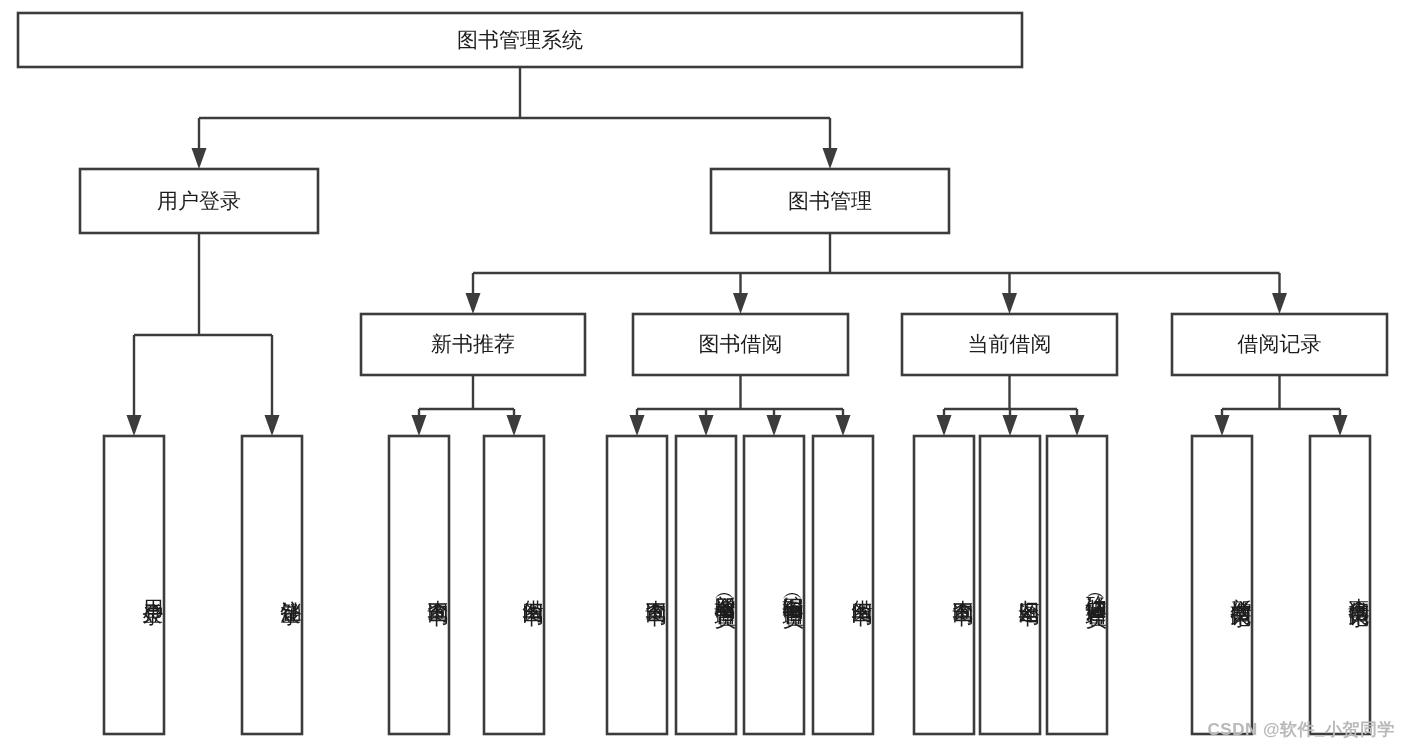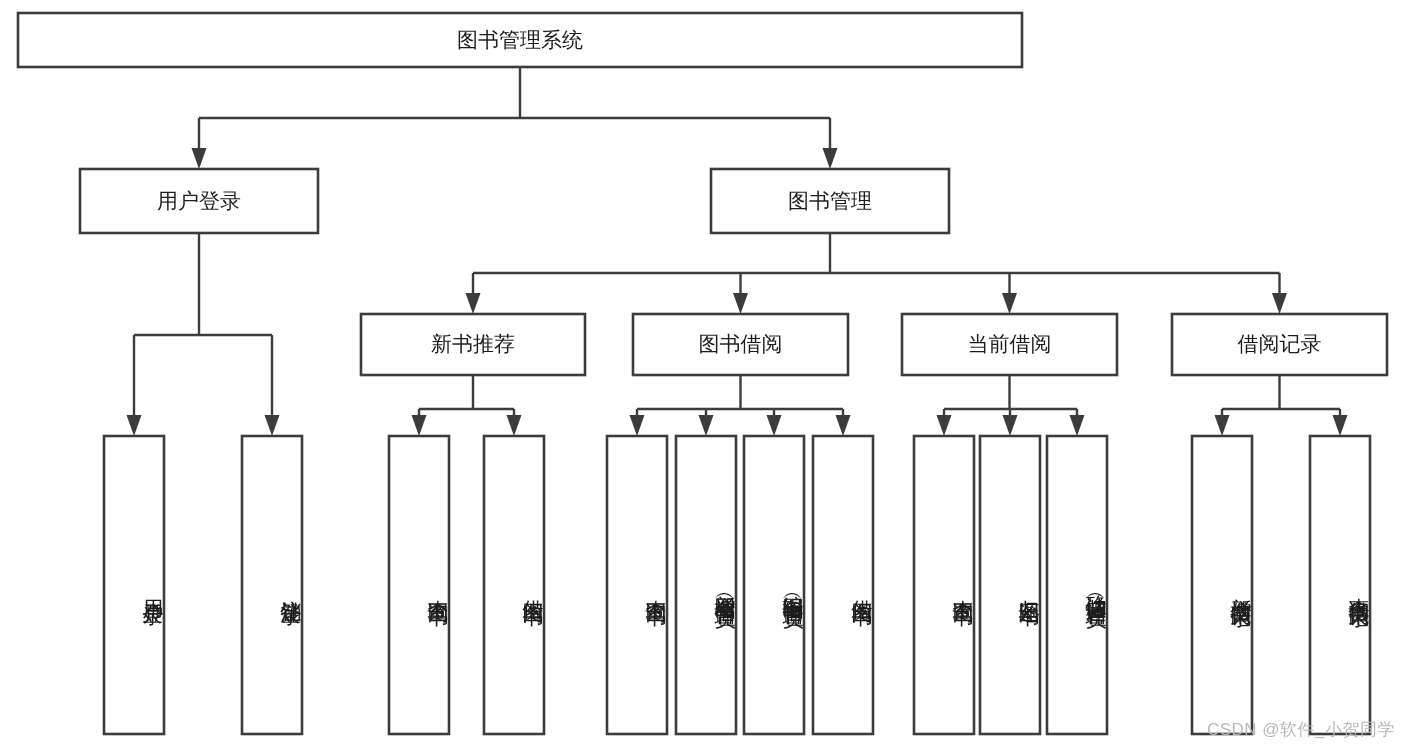--- a/index.html
+++ b/index.html
@@ -62,20 +62,21 @@
   }
   .watermark {
     position: absolute;
     right: 10px;
     bottom: 6px;
     font-family: "Liberation Sans", "DejaVu Sans", sans-serif;
     font-size: 17px;
     color: #b9b9b9;
     letter-spacing: 0.5px;
     white-space: nowrap;
+    font-weight: bold;
   }
 </style>
 </head>
 <body>
 
 <div id="diagram-root">
   <svg class="diagram-canvas" viewBox="0 0 1405 747">
     <g id="edge-layer">
         <line x1="520" y1="67" x2="520" y2="118" class="connector"></line>
         <line x1="199" y1="118" x2="830" y2="118" class="connector"></line>

